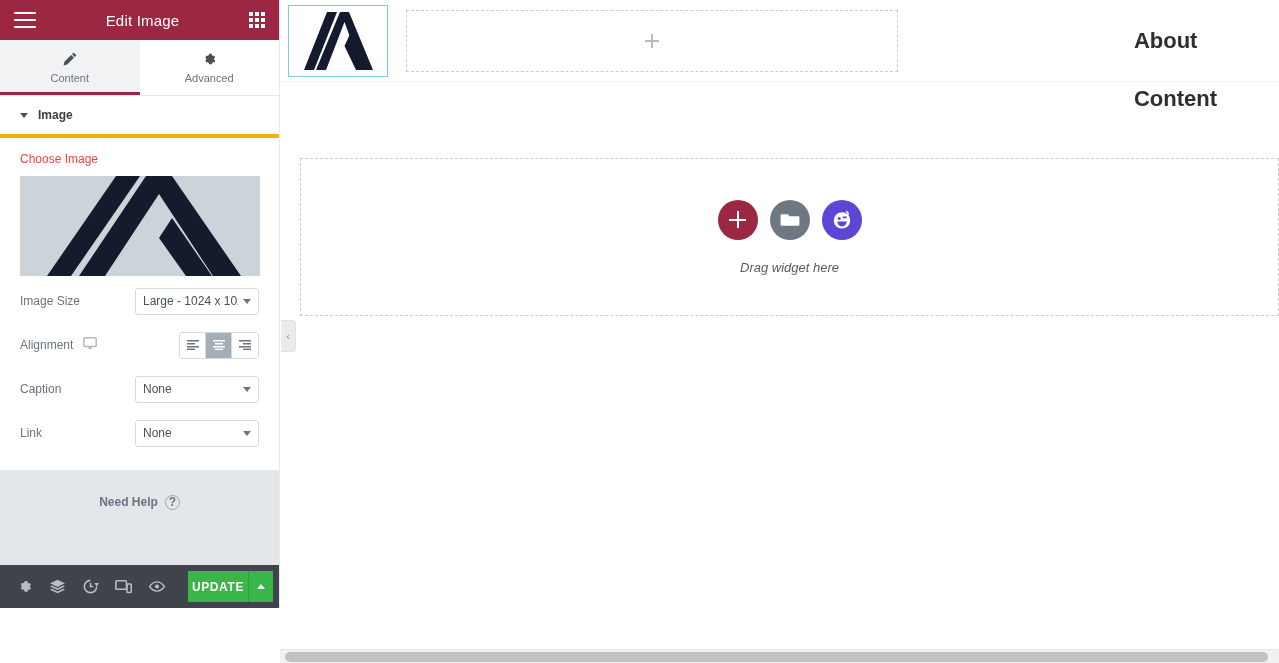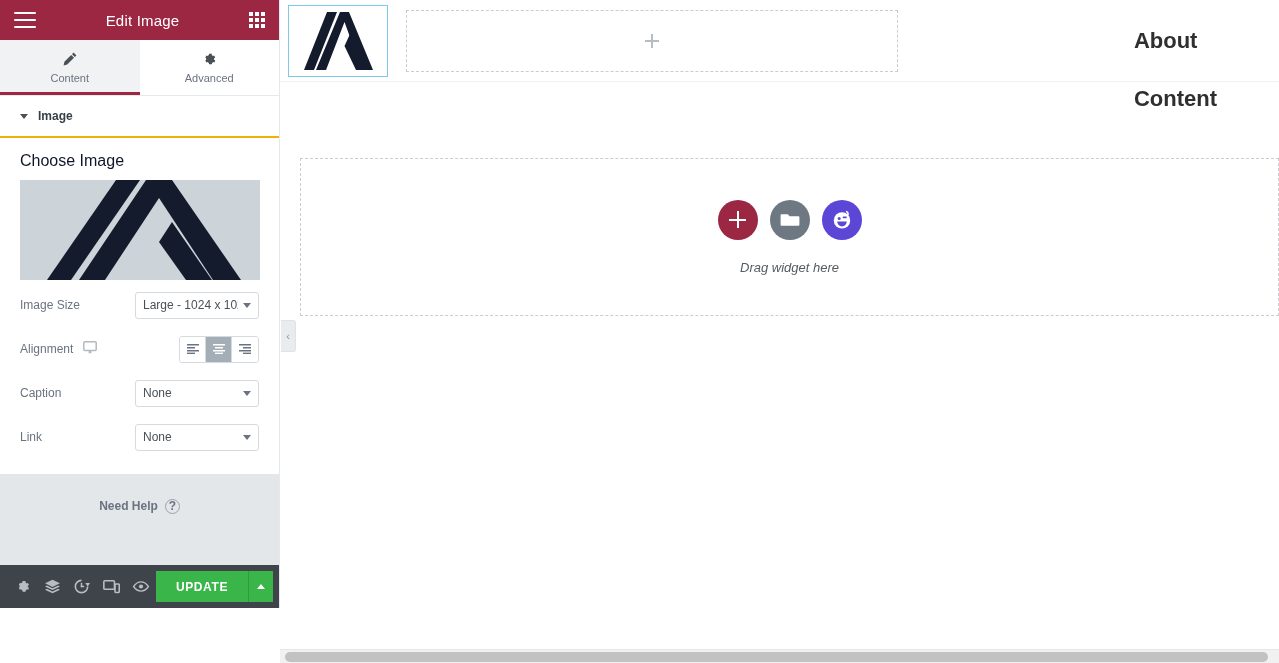--- a/index.html
+++ b/index.html
@@ -44,37 +44,37 @@
   .tab.active { background: #f1f2f3; }
   .tab.active::after { content: ""; position: absolute; left: 0; right: 0; bottom: 0;
     height: 3px; background: #9b2743; }
   .tab svg { display: block; }
 
   
   .panel-body { flex: 1 1 auto; overflow: hidden; background: #e3e7ea;
     display: flex; flex-direction: column; }
   .section { background: #fff; }
   .section-head { height: 42px; display: flex; align-items: center; gap: 10px;
-    padding: 0 20px; cursor: pointer; border-bottom: 2px solid #eab308; }
+    padding: 0 20px; cursor: pointer; border-bottom: 4px solid #eab308; }
   .section-head .tri { width: 0; height: 0; }
   .tri-down { border-left: 4.5px solid transparent; border-right: 4.5px solid transparent;
     border-top: 5px solid #495157; }
   .tri-right { border-top: 4.5px solid transparent; border-bottom: 4.5px solid transparent;
     border-left: 5px solid #495157; }
   .section-head .title { font-size: 12px; font-weight: bold; color: #373f46; }
   .pro-badge { margin-left: auto; width: 16px; height: 16px; border-radius: 50%;
     background: linear-gradient(135deg,#e8336c 0%, #c2288f 45%, #9226c6 100%);
     position: relative; }
   .pro-badge::before { content: ""; position: absolute; left: 3.5px; top: 5px;
     width: 3px; height: 3px; border-radius: 50%; background: #fff; }
   .pro-badge::after { content: ""; position: absolute; left: 4px; top: 9.5px;
     width: 8px; height: 3px; border-radius: 0 0 4px 4px; background: #fff; }
 
   .section-inner { padding: 14px 20px 18px 20px; }
-  .field-label { font-size: 16px; color: #0f172a; }
+  .field-label { font-size: 12px; color: #ef4444; }
   .choose-label { margin-bottom: 10px; }
 
   
   .img-preview { width: 240px; height: 100px; background: #ccd3d9;
     overflow: hidden; position: relative; cursor: pointer; }
   .img-preview svg { display: block; }
 
   .row { display: flex; align-items: center; min-height: 38px; margin-top: 6px; }
   .row .lbl { font-size: 12px; color: #6b7381; display: flex; align-items: center; gap: 10px; }
   .row .ctrl { margin-left: auto; }
@@ -108,21 +108,21 @@
     font-size: 10px; font-weight: normal; color: #8d959d; line-height: 1; }
 
   
   .panel-footer { height: 43px; flex: 0 0 43px; background: #3f444b;
     display: flex; align-items: center; padding: 0 0 0 8px; gap: 0; }
   .foot-ico { width: 33px; height: 43px; display: flex; align-items: center;
     justify-content: center; cursor: pointer; }
   .foot-ico svg { display: block; }
   .update-wrap { margin-left: auto; display: flex; height: 31px; margin-right: 6px; }
   .update-btn { background: #39b54a; color: #fff; font-size: 12px; font-weight: bold;
-    letter-spacing: .6px; padding: 0 20px; display: flex; align-items: center;
+    letter-spacing: .6px; padding: 0 4px; display: flex; align-items: center;
     cursor: pointer; border: none; font-family: "Liberation Sans", sans-serif; }
   .update-caret { background: #39b54a; width: 25px; display: flex; align-items: center;
     justify-content: center; cursor: pointer; border-left: 1px solid #2f9c3e; }
   .caret-up { width: 0; height: 0; border-left: 4.5px solid transparent;
     border-right: 4.5px solid transparent; border-bottom: 5px solid #fff; }
 
   
   #canvas { flex: 1 1 auto; position: relative; background: #fff; height: 663px;
     overflow: hidden; }
   .site-header { height: 82px; display: flex; align-items: center; padding: 0 0 0 8px;

